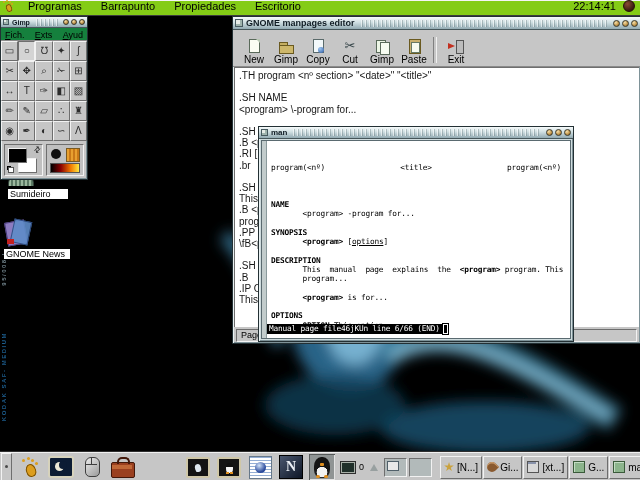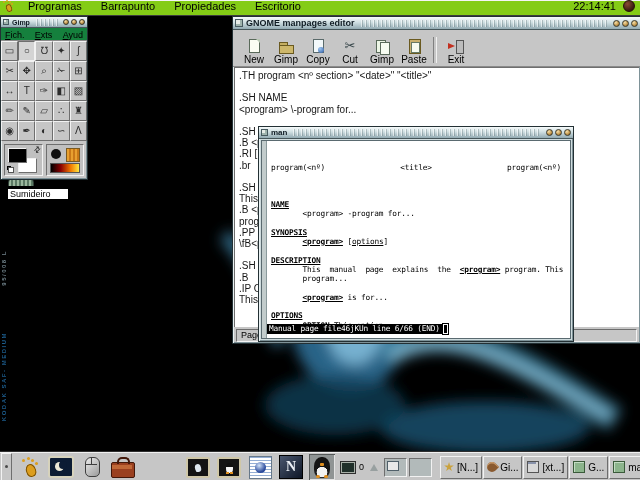--- a/index.html
+++ b/index.html
@@ -130,21 +130,21 @@
 
   
   #man{left:258px;top:126px;width:314px;height:214px;z-index:30;background:#cfdcde;}
   #man .titlebar{height:11px;}
   #man-content{position:absolute;left:2px;right:2px;top:13px;bottom:2px;background:#fff;
                border:1px solid #5a6a70;overflow:hidden;}
   #man-scrollbar{position:absolute;left:0;top:0;bottom:0;width:4px;background:#c2cccc;border-right:1px solid #8a9a9c;}
   #man-text{position:absolute;left:9px;top:3px;right:2px;font-family:"DejaVu Sans Mono",monospace;
             font-size:7.8px;line-height:9.3px;letter-spacing:-0.2px;color:#000;white-space:pre;}
   #man-header{display:flex;justify-content:space-between;width:290px;}
-  .mline .b,#man-header .b{font-weight:bold;text-decoration:underline;}
+  .mline .b,#man-header .b{font-weight:bold;}
   .mline .u{text-decoration:underline;}
   #man-statusline{position:absolute;left:5px;bottom:3px;display:flex;align-items:center;}
   #man-status-text{background:#000;color:#fff;font-family:"DejaVu Sans Mono",monospace;
                    font-size:7.8px;line-height:10px;padding:0 2px;letter-spacing:-0.2px;}
   #man-cursor{width:5px;height:10px;background:#000;border:1px solid #000;box-shadow:inset 0 0 0 1px #fff;}
 
   
   #bottom-panel{position:absolute;left:0;top:452px;width:640px;height:28px;background:#c6c6c6;
                 border-top:1px solid #f0f0f0;box-shadow:0 -1px 0 #2e2e2e;display:flex;align-items:center;z-index:50;}
   .hide-btn-left{width:9px;height:26px;margin-left:1px;background:#c6c6c6;position:relative;flex:none;}
@@ -233,20 +233,26 @@
       <ellipse cx="150" cy="200" rx="70" ry="30" fill="#113d55" opacity="0.8"></ellipse>
     </g>
   </svg>
   <div class="film-mark" id="film-mark-1">95/008 L</div>
   <div class="film-mark" id="film-mark-2">KODAK SAF- MEDIUM</div>
 
   <div class="dicon-wrap" id="di-sumideiro">
     <div class="dicon dicon-sumideiro"></div>
     <div class="dlabel">Sumideiro</div>
   </div>
+  <div class="dicon-wrap" id="di-gnome-news">
+    <div class="dicon dicon-pages">
+        <span class="badge"></span>
+      </div>
+    <div class="dlabel">GNOME News</div>
+  </div>
 
   <div class="window" id="gimp">
     <div class="titlebar">
       <div class="wicon" style="width:6px;height:6px"></div>
       <span class="tb-title" style="font-size:7px">Gimp</span>
       <div class="tb-grip"></div>
       <div class="tb-btn" style="width:6px;height:6px"></div>
       <div class="tb-btn" style="width:6px;height:6px"></div>
       <div class="tb-btn" style="width:6px;height:6px"></div>
     </div>

